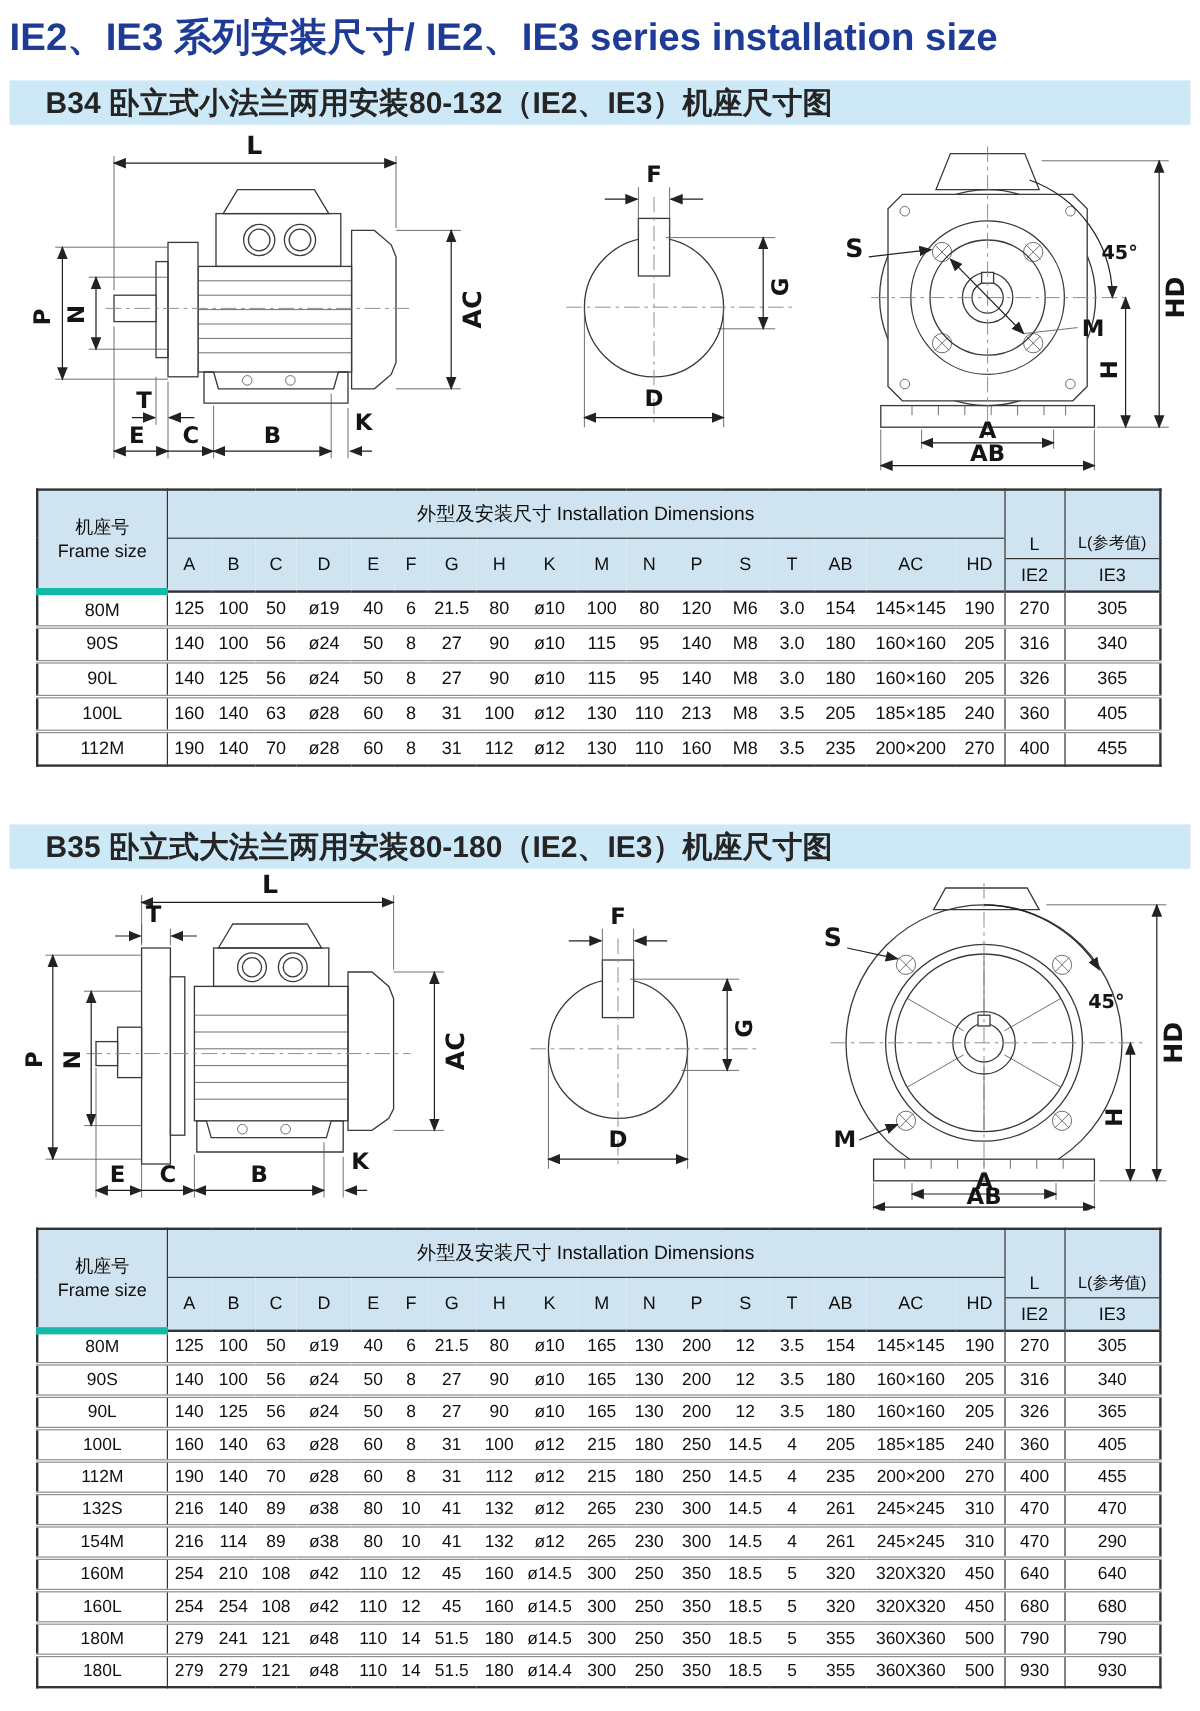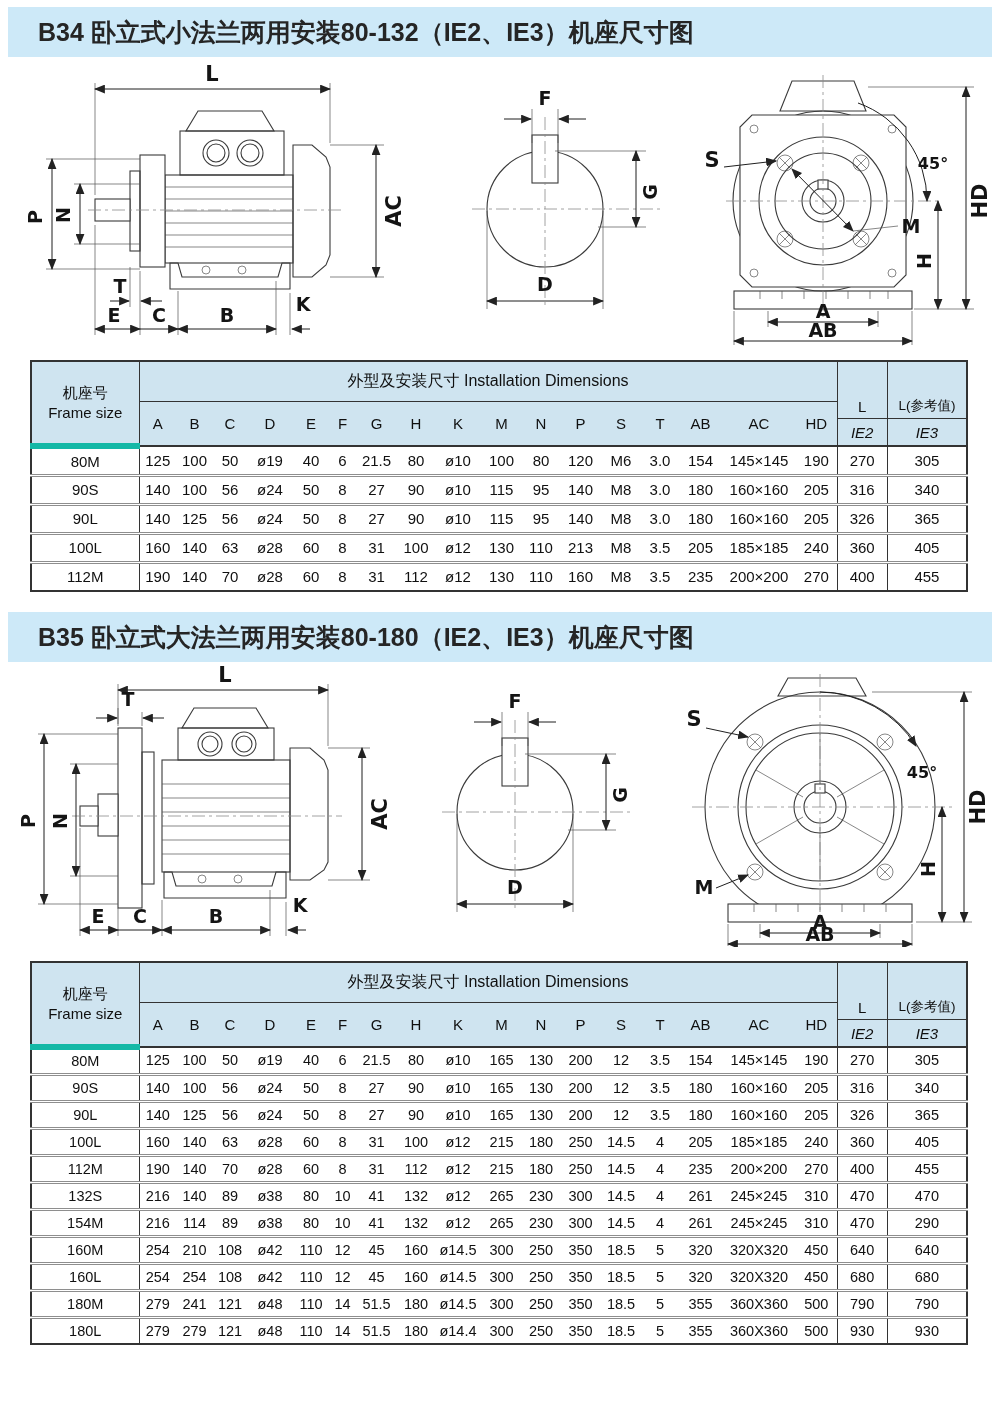--- a/index.html
+++ b/index.html
@@ -6,21 +6,21 @@
   body { background:#ffffff; font-family:"DejaVu Sans", sans-serif; }
   .page { position:relative; width:1000px; height:1426px; background:#ffffff; overflow:hidden; }
 
   .page-title {
     font-family:"Liberation Sans", sans-serif;
     font-size:32px; font-weight:bold; color:#1e3c96;
     padding:10px 0 6px 8px; letter-spacing:0px;
   }
 
   .band {
-    margin:7px 8px 0 8px; background:#cde9f8; height:50px;
+    margin:7px 8px 0 8px; background:#cde9f8; height:37px;
     display:flex; align-items:center; padding-left:30px;
   }
   .band span {
     font-family:"Liberation Sans", sans-serif;
     font-size:25px; font-weight:bold; color:#252525;
   }
 
   .drawings { display:flex; align-items:flex-start; padding:2px 0 0 10px; }
   svg { display:block; }
 
@@ -45,34 +45,35 @@
   .dim-table th, .dim-table td { text-align:center; font-weight:normal; }
   .dim-table thead th { background:#cfe4f0; }
   .frame-col { border-right:1.2px solid #333; border-bottom:6px solid #14b8a6; font-size:15px; line-height:20px; }
   .span-head { border-bottom:1.2px solid #333; height:40px; font-size:16px; }
   .letters-row th { height:44px; border-bottom:2px solid #333; font-size:15px; }
   .l-col, .lref-col { border-left:1.2px solid #333; border-bottom:2px solid #333; padding:0; vertical-align:top; }
   .l-col .top, .lref-col .top {
     height:57px; display:flex; align-items:flex-end; justify-content:center;
     padding-bottom:3px; border-bottom:1px solid #333;
   }
-  .l-col .bot, .lref-col .bot { height:26px; display:flex; align-items:center; justify-content:center;font-style:italic; }
+  .l-col .bot, .lref-col .bot { height:26px; display:flex; align-items:center; justify-content:center; }
   .lref-col .top { font-size:13.5px; }
   .dim-table tbody td { background:#fff; border-bottom:3px double #8e8e8e; }
   .dim-table tbody tr:last-child td { border-bottom:none; }
   .dim-table tbody td.frame-cell { border-right:1.2px solid #333; }
   .dim-table tbody td.vline { border-left:1.2px solid #333; }
   #table-0 tbody td { height:29px; }
   #table-1 tbody td { height:27px; font-size:14.5px; }
 </style>
 </head>
 <body>
 
 <div class="page">
 
+  <h1 class="page-title">IE2、IE3 系列安装尺寸/ IE2、IE3 series installation size</h1>
 
   <div class="band">
     <span>B34 卧立式小法兰两用安装80-132（IE2、IE3）机座尺寸图</span>
   </div>
 
   <div class="drawings">
 
     <svg width="450" height="287" viewBox="0 0 450 287">
       <defs>
         <marker id="a1" viewBox="0 0 10 8" refX="9" refY="4" markerWidth="11" markerHeight="9" orient="auto-start-reverse">
@@ -395,21 +396,21 @@
           <td>3.5</td>
           <td>235</td>
           <td>200×200</td>
           <td>270</td>
           <td class="vline">400</td>
           <td class="vline">455</td>
         </tr>
       </tbody>
   </table>
 
-  <div class="band" style="margin-top:20px">
+  <div class="band" style="margin-top:48px">
     <span>B35 卧立式大法兰两用安装80-180（IE2、IE3）机座尺寸图</span>
   </div>
 
   <div class="drawings">
 
     <svg width="420" height="283" viewBox="0 0 420 283">
       <defs>
         <marker id="a4" viewBox="0 0 10 8" refX="9" refY="4" markerWidth="11" markerHeight="9" orient="auto-start-reverse">
             <path d="M0,0 L10,4 L0,8 z" fill="#222"></path>
           </marker>

